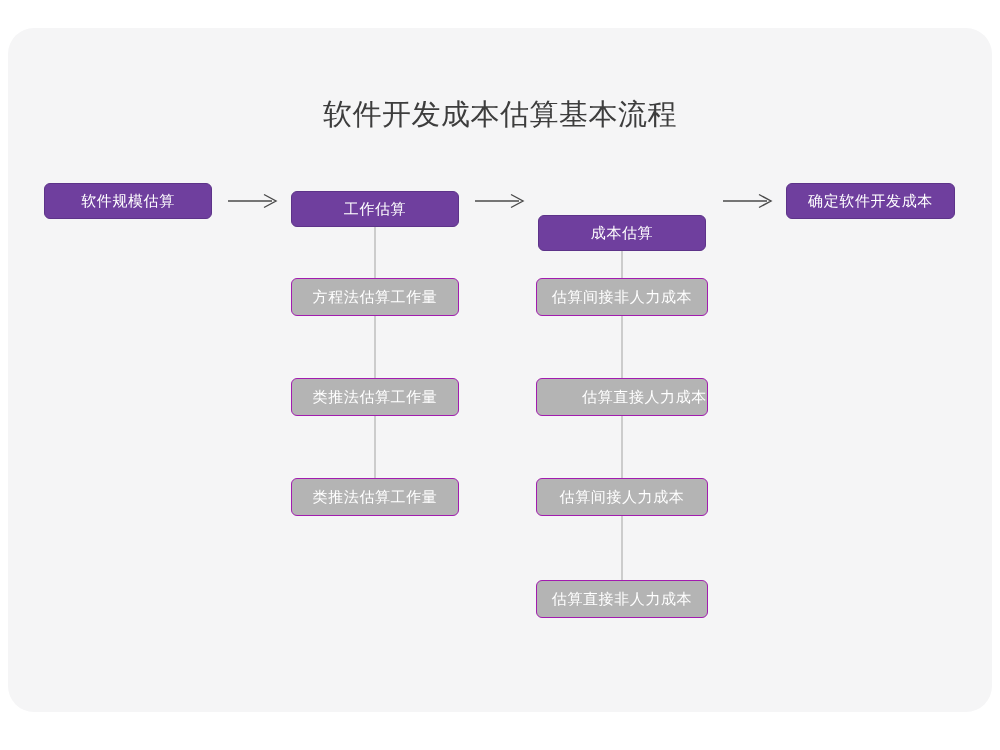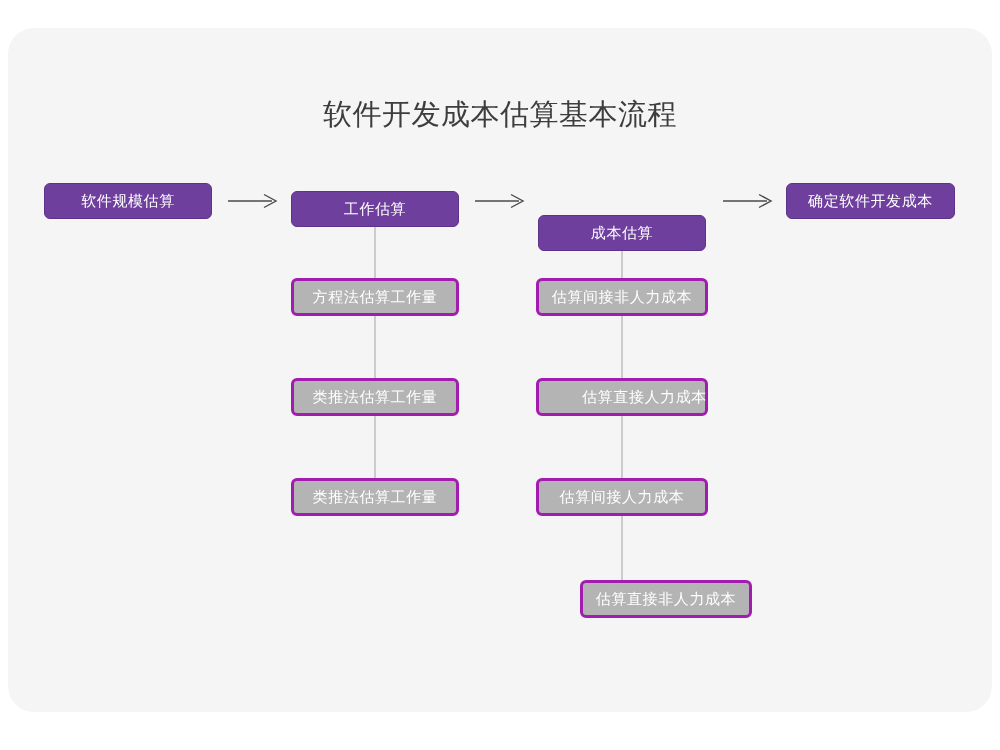--- a/index.html
+++ b/index.html
@@ -56,21 +56,21 @@
     white-space: nowrap;
     user-select: none;
   }
   .node.primary {
     background: #6f3f9e;
     border: 1px solid #5d3389;
     height: 36px;
   }
   .node.secondary {
     background: #b4b4b4;
-    border: 3px solid #a21caf;
+    border: 1px solid #a21caf;
     height: 38px;
     color: #ffffff;
   }
 
   
   .vline {
     position: absolute;
     width: 2px;
     background: #cccccc;
   }
@@ -144,17 +144,17 @@
 
   <div class="node secondary" style="left:536px; top:278px; width:172px;">
     <span>估算间接非人力成本</span>
   </div>
   <div class="node secondary" style="left:536px; top:378px; width:172px;padding-left:45px;">
     <span>估算直接人力成本</span>
   </div>
   <div class="node secondary" style="left:536px; top:478px; width:172px;">
     <span>估算间接人力成本</span>
   </div>
-  <div class="node secondary" style="left:536px; top:580px; width:172px;margin-left:44px;">
+  <div class="node secondary" style="left:536px; top:580px; width:172px;">
     <span>估算直接非人力成本</span>
   </div>
 
 </div>
 
 </body></html>

